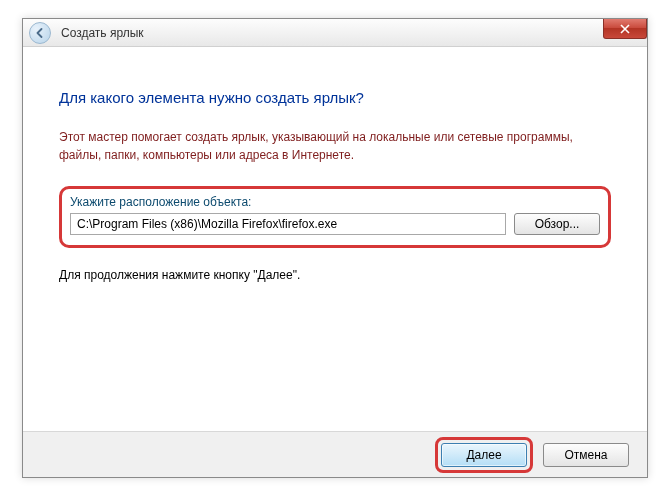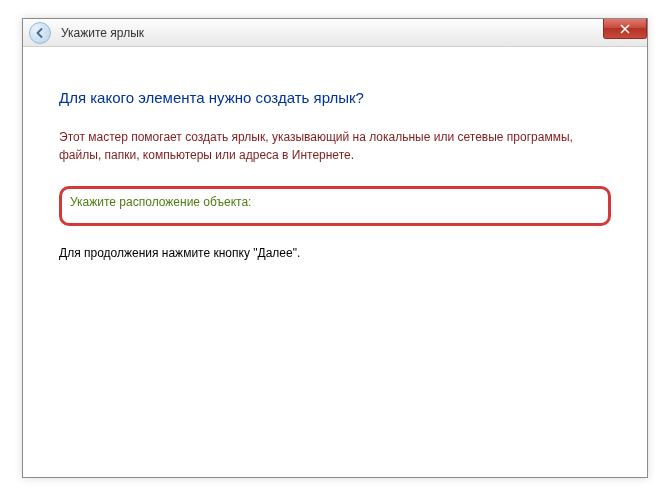--- a/index.html
+++ b/index.html
@@ -77,21 +77,21 @@
     }
     .highlight-box {
       border: 3px solid #d63838;
       border-radius: 10px;
       padding: 6px 8px 10px 8px;
       margin-bottom: 20px;
       position: relative;
     }
     .field-label {
       font-size: 12px;
-      color: #4d7c0f;
+      color: #0c4a6e;
       margin-bottom: 4px;
       display: block;
     }
     .input-row {
       display: flex;
       gap: 8px;
       align-items: center;
     }
     .path-input {
       flex: 1;
@@ -158,34 +158,42 @@
 </head>
 <body>
 
 <div class="window">
   <div class="titlebar">
     <div class="back-btn">
       <svg viewBox="0 0 10 10">
         <path d="M6.5 1 L2.5 5 L6.5 9" stroke="#4a6b8a" stroke-width="1.8" fill="none" stroke-linecap="round" stroke-linejoin="round"></path>
       </svg>
     </div>
-    <span class="title-text">Укажите ярлык</span>
+    <span class="title-text">Создать ярлык</span>
     <div class="close-btn">
       <svg viewBox="0 0 10 10">
         <path d="M1 1 L9 9 M9 1 L1 9" stroke="#fff" stroke-width="1.6"></path>
       </svg>
     </div>
   </div>
 
   <div class="content">
     <h1 class="heading">Для какого элемента нужно создать ярлык?</h1>
     <p class="description">Этот мастер помогает создать ярлык, указывающий на локальные или сетевые программы, файлы, папки, компьютеры или адреса в Интернете.</p>
 
     <div class="highlight-box">
       <label class="field-label">Укажите расположение объекта:</label>
       <div class="input-row">
+        <input type="text" class="path-input" value="C:\Program Files (x86)\Mozilla Firefox\firefox.exe" style="">
+        <button class="browse-btn">Обзор...</button>
       </div>
     </div>
 
     <p class="continue-text">Для продолжения нажмите кнопку "Далее".</p>
   </div>
 
+  <div class="footer">
+    <div class="highlight-next">
+      <button class="next-btn">Далее</button>
+    </div>
+    <button class="footer-btn">Отмена</button>
+  </div>
 </div>
 
 </body></html>

